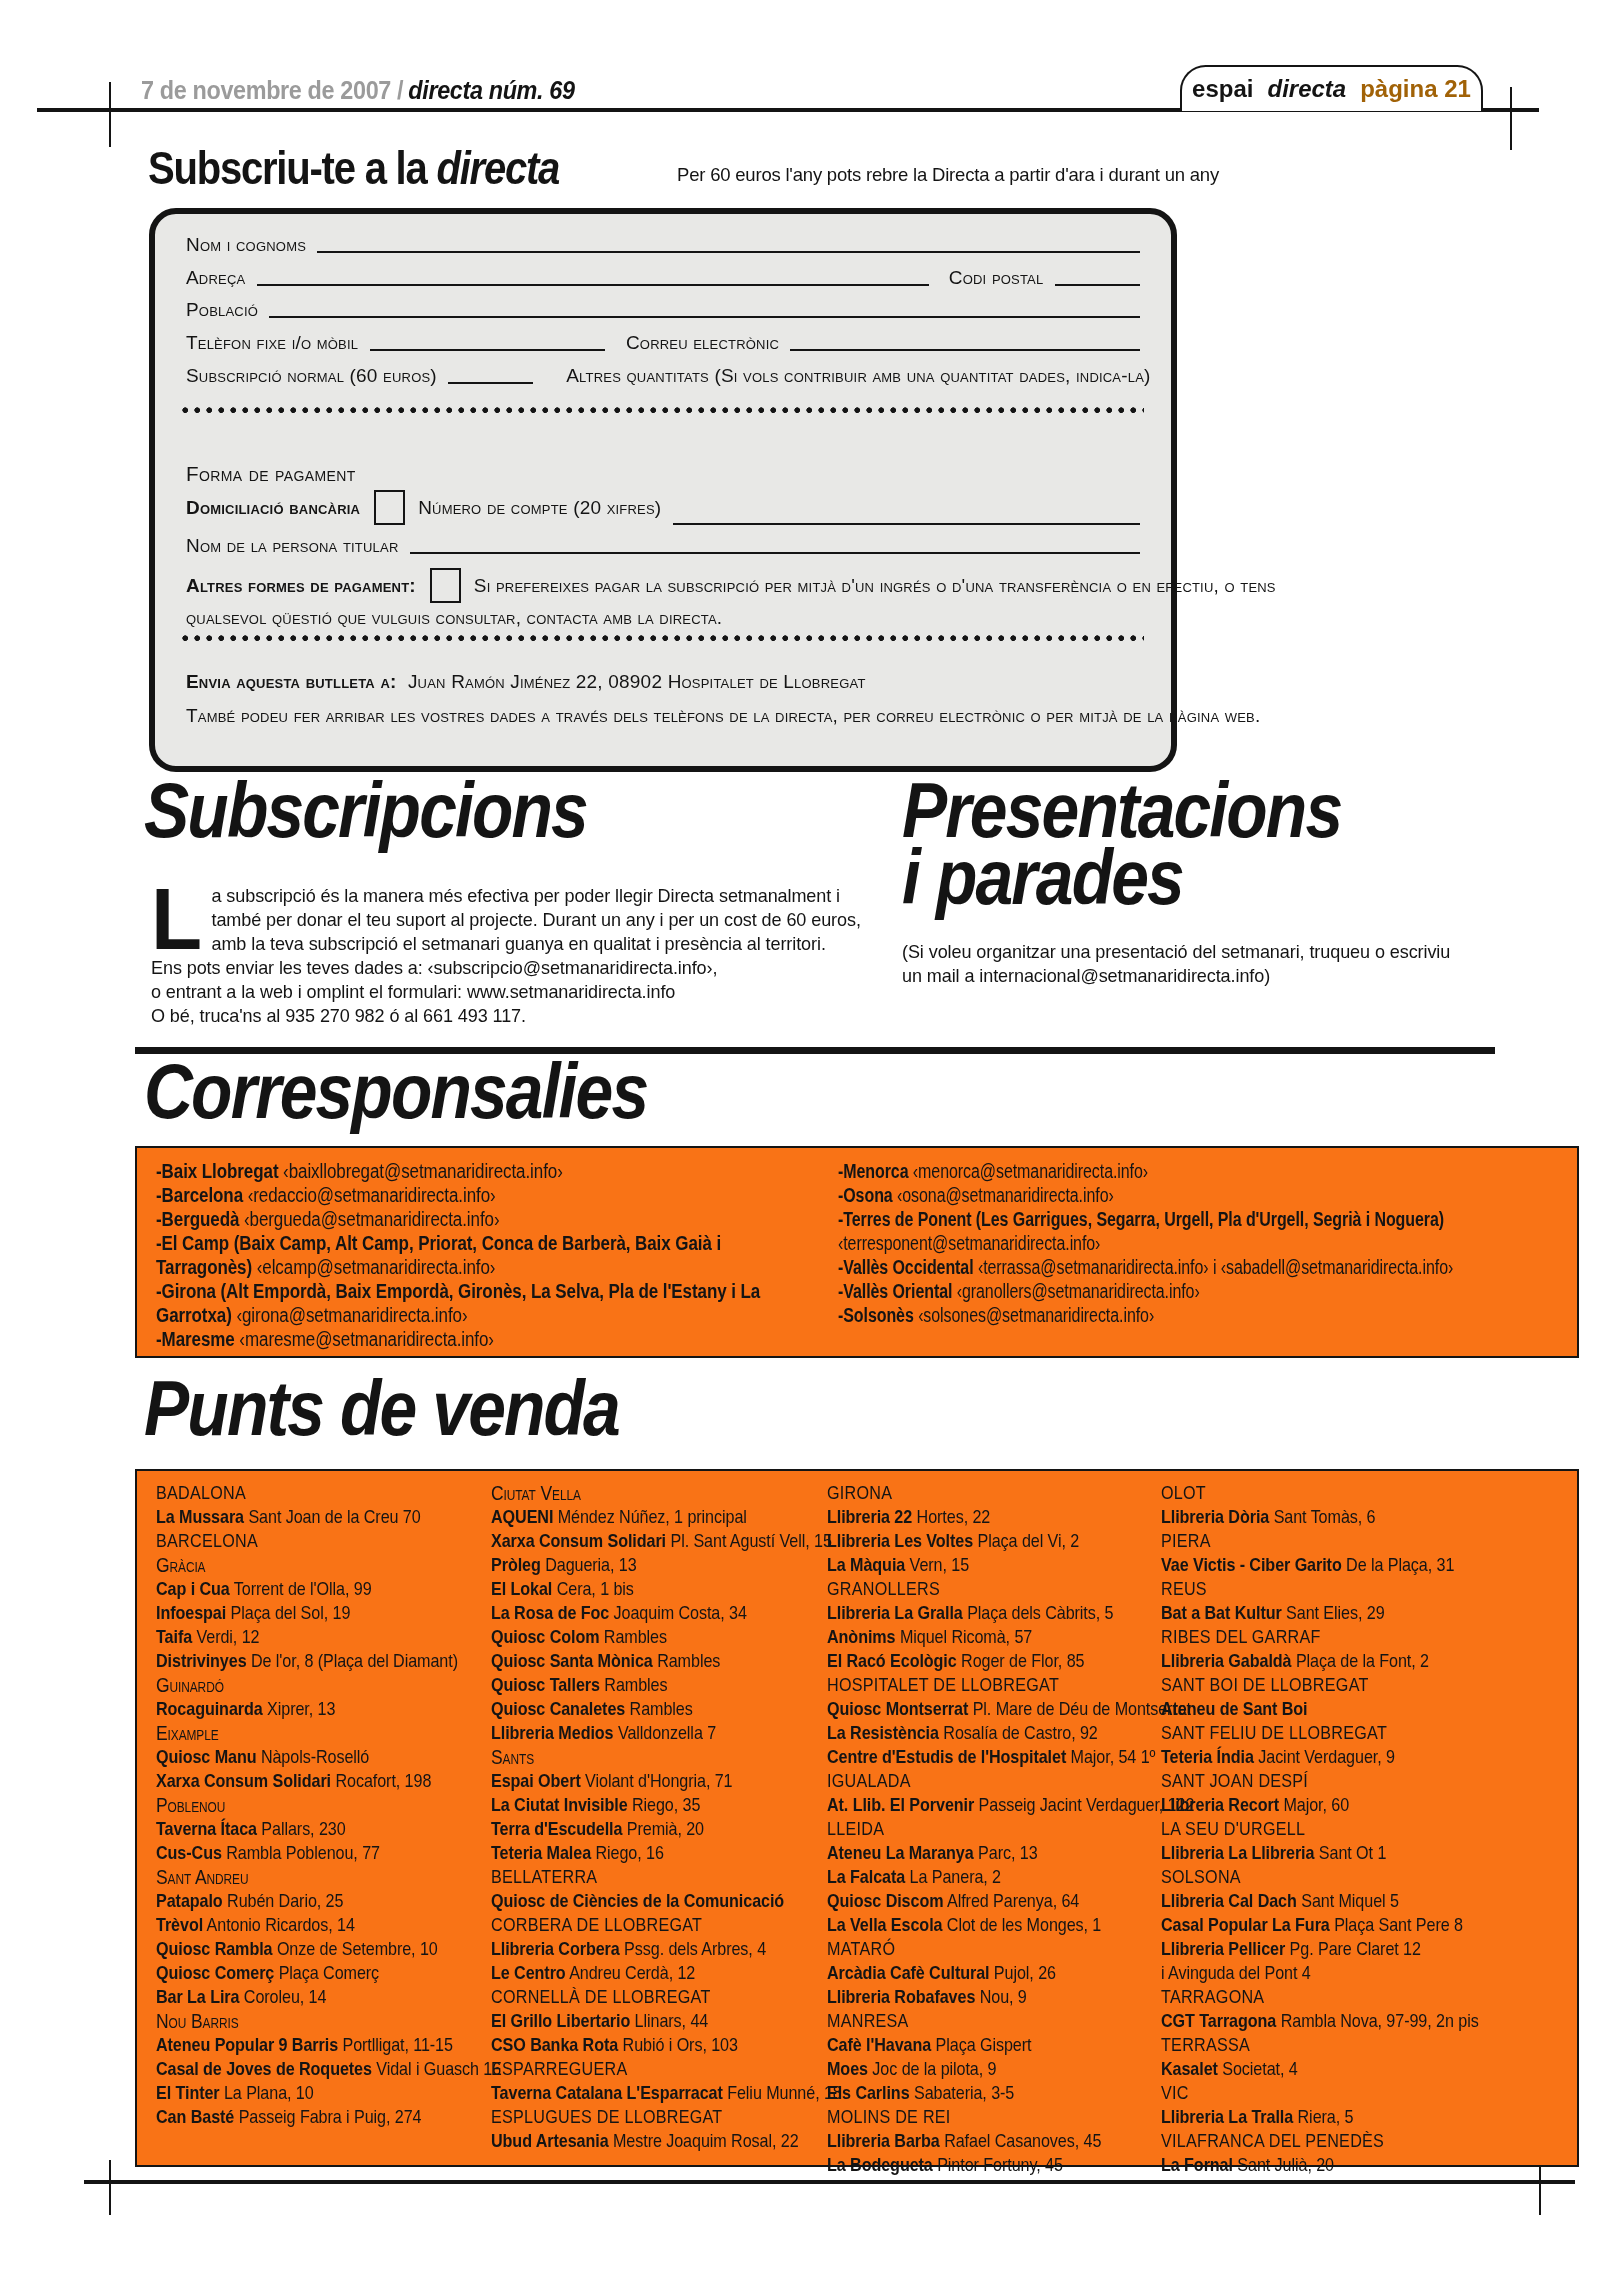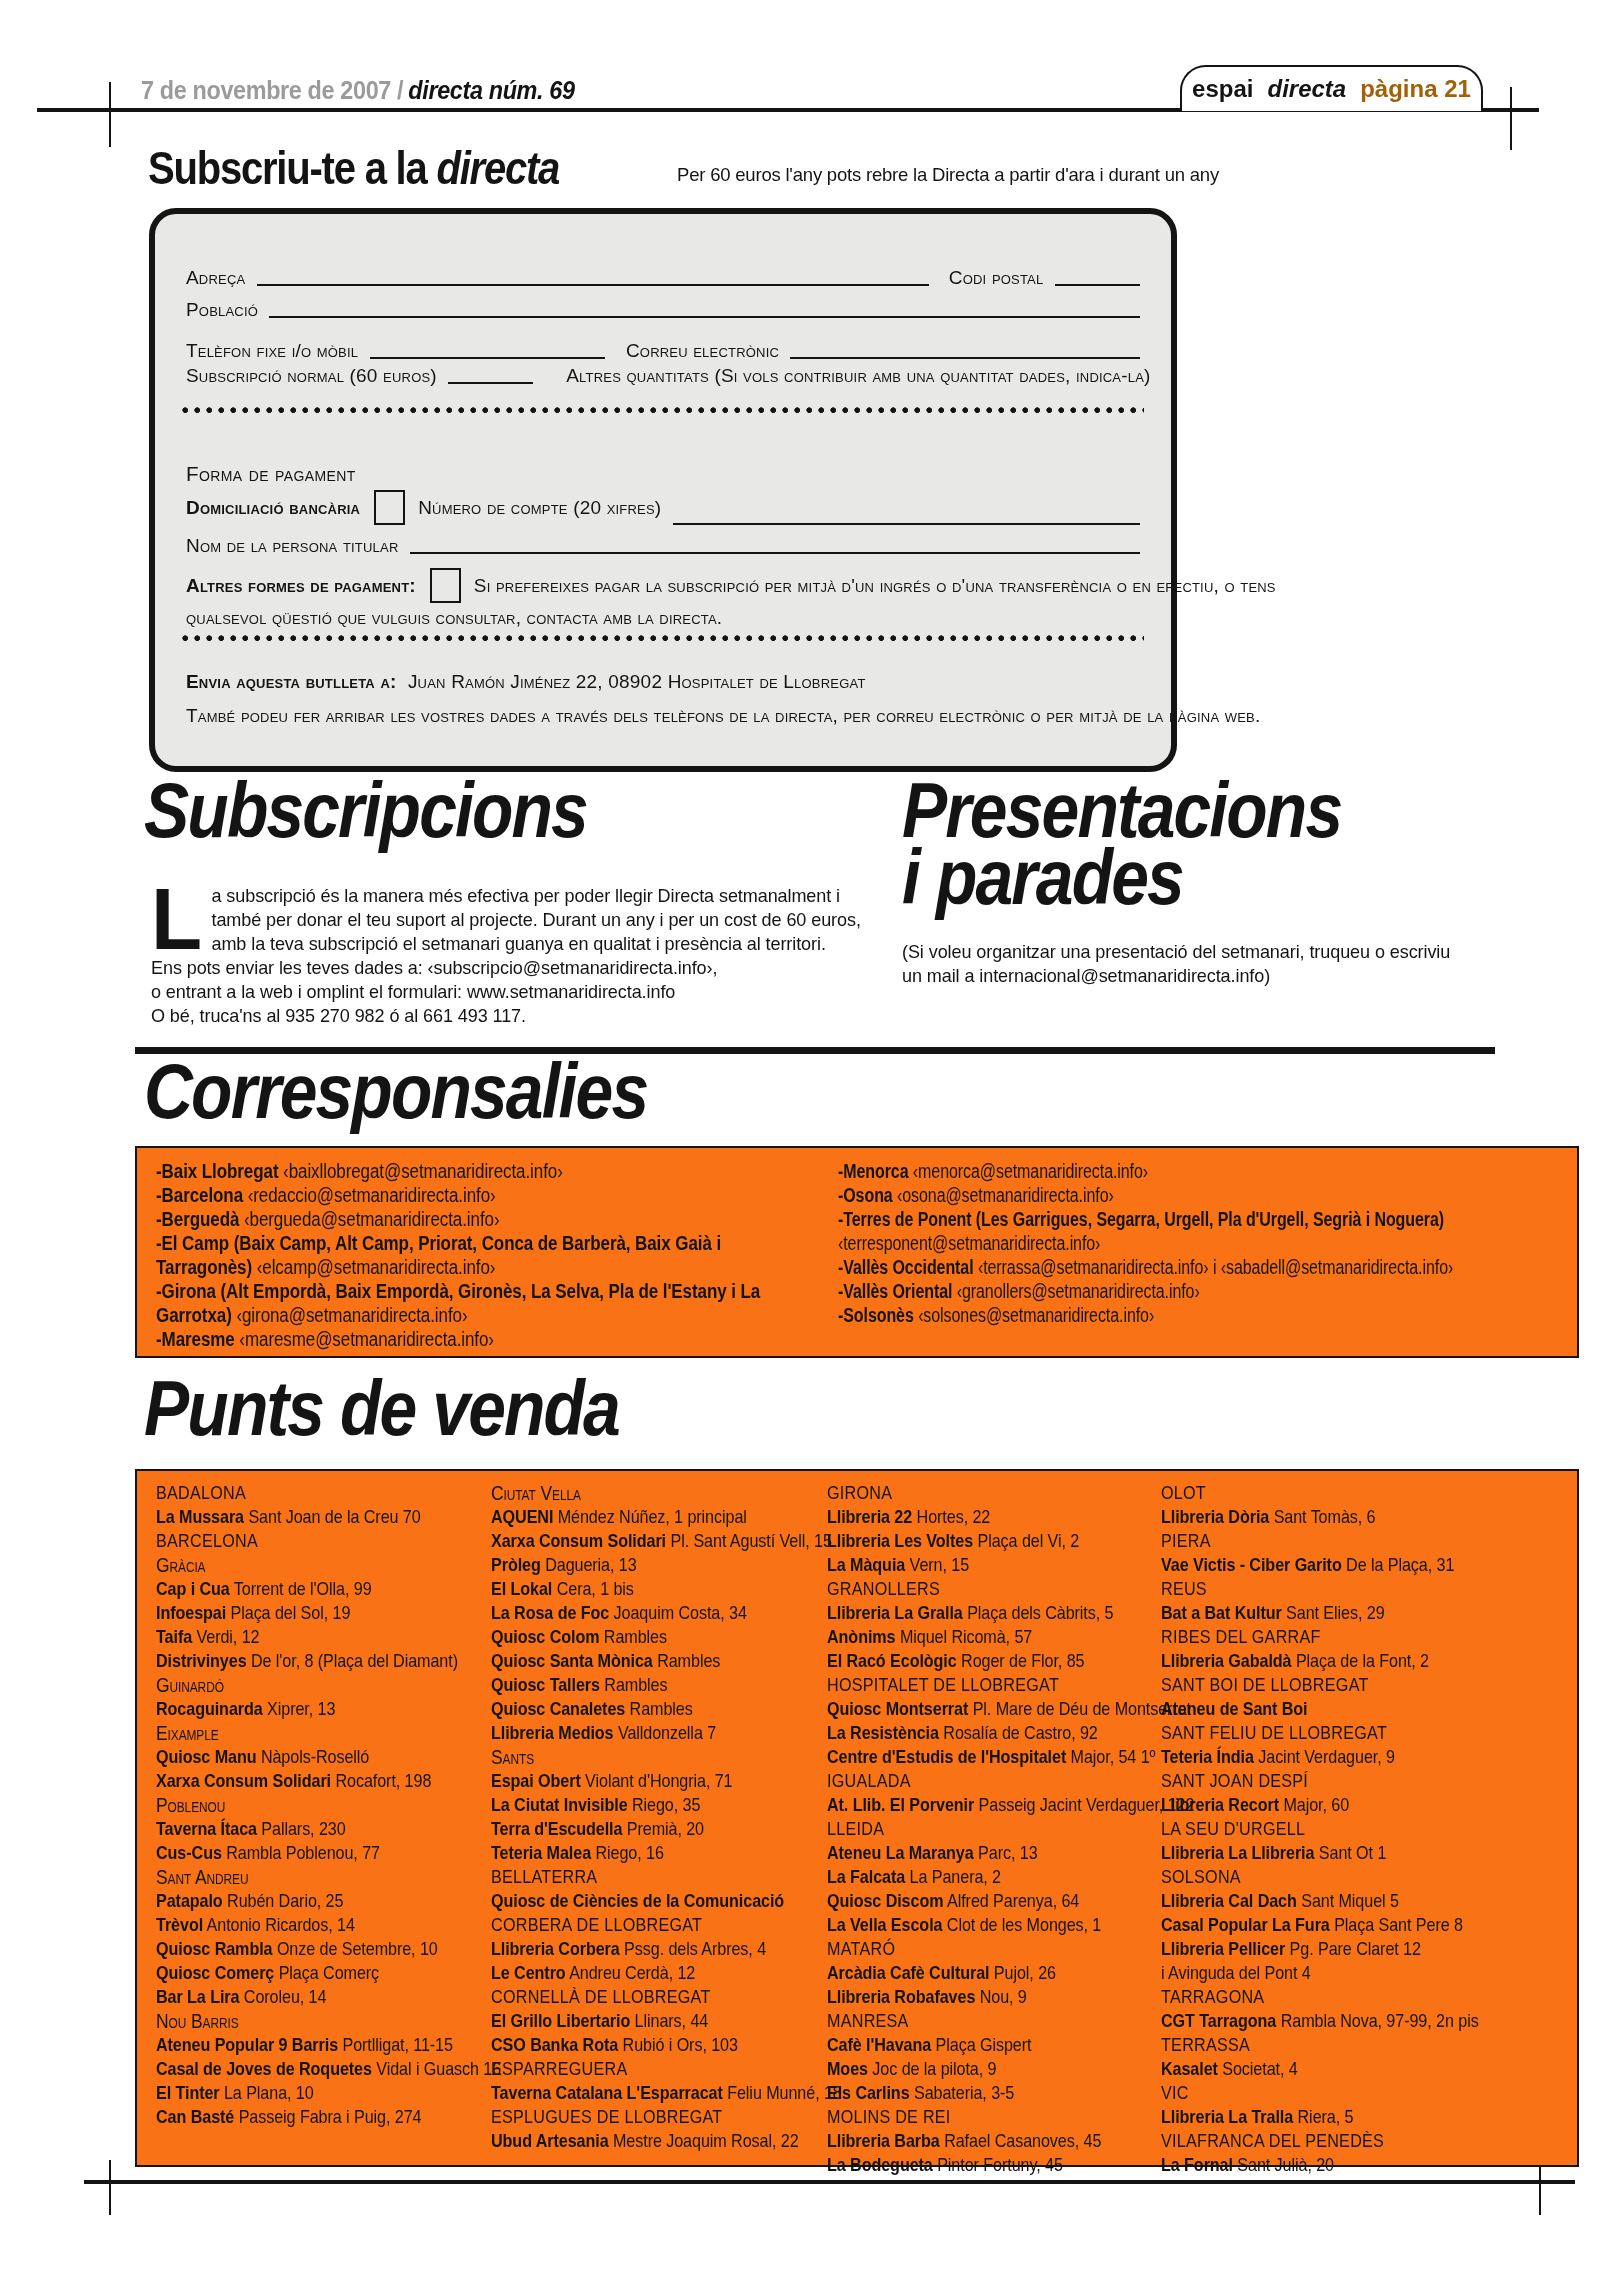--- a/index.html
+++ b/index.html
@@ -95,31 +95,35 @@
     <span class="tab-page">pàgina 21</span>
   </div>
 
   <div class="banner-title">
     <span>Subscriu-te a la</span>
     <span class="banner-brand">directa</span>
   </div>
   <div class="banner-sub">Per 60 euros l'any pots rebre la Directa a partir d'ara i durant un any</div>
 
   <div class="form-box">
+    <div class="frow" style="top:20px;">
+      <span class="lab">Nom i cognoms</span>
+      <span class="fline"></span>
+    </div>
     <div class="frow" style="top:53px;">
       <span class="lab">Adreça</span>
       <span class="fline"></span>
       <span class="lab" style="margin-left:17px;">Codi postal</span>
       <span class="fline w120"></span>
     </div>
     <div class="frow" style="top:85px;">
       <span class="lab">Població</span>
       <span class="fline"></span>
     </div>
-    <div class="frow" style="top:126px;">
+    <div class="frow" style="top:118px;">
       <span class="lab">Telèfon fixe i/o mòbil</span>
       <span class="fline w330"></span>
       <span class="lab">Correu electrònic</span>
       <span class="fline"></span>
     </div>
     <div class="frow" style="top:151px;">
       <span class="lab">Subscripció normal (60 euros)</span>
       <span class="fline w120" style="margin-right:33px;"></span>
       <span class="lab">Altres quantitats (Si vols contribuir amb una quantitat dades, indica-la)</span>
       <span class="fline"></span>

